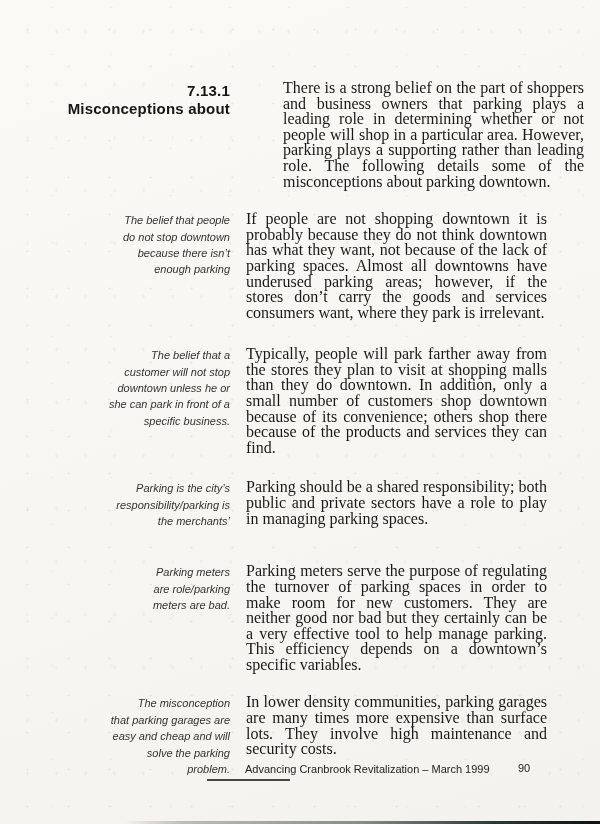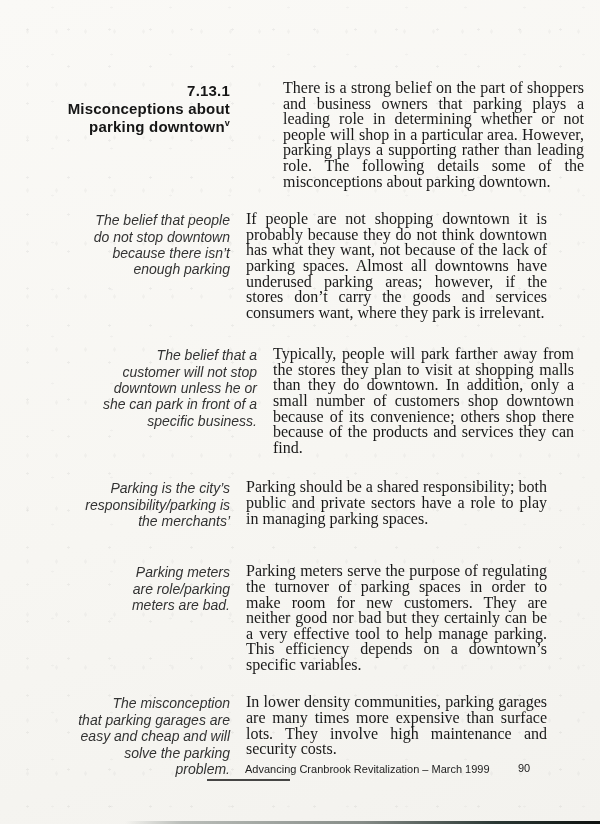--- a/index.html
+++ b/index.html
@@ -29,21 +29,21 @@
       radial-gradient(rgba(60,60,60,0.04) 1px, transparent 1.3px);
     background-size: 41px 37px, 59px 47px, 29px 53px;
     background-position: 7px 11px, 23px 31px, 13px 5px;
   }
 
   .content { position: relative; padding-top: 80px; }
 
   .row { display: flex; align-items: flex-start; }
   .row-1 { min-height: 94px;  margin-bottom: 22px; gap: 37px; }
   .row-2 { min-height: 110px; margin-bottom: 25px; }
-  .row-3 { min-height: 94px;  margin-bottom: 24px; padding-left: 27px; }
+  .row-3 { min-height: 94px;  margin-bottom: 24px; }
   .row-4 { min-height: 66px;  margin-bottom: 18px; }
   .row-5 { min-height: 94px;  margin-bottom: 22px; }
   .row-6 { min-height: 83px; }
 
   .col-left {
     flex: 0 0 230px;
     text-align: right;
     padding-left: 40px;
   }
   .col-right {
@@ -61,21 +61,21 @@
   }
   .heading sup {
     font-size: 9px;
     font-weight: bold;
     vertical-align: super;
     line-height: 0;
   }
 
   .label {
     font-style: italic;
-    font-size: 14px;
+    font-size: 11px;
     line-height: 16.4px;
     color: #333;
     padding-top: 1px;
   }
   .label-line { display: block; }
 
   .body-text {
     font-family: Liberation Serif, serif;
     font-size: 16px;
     line-height: 15.6px;
@@ -125,21 +125,20 @@
 <body>
 
 <div class="page">
   <div class="content">
 
     <section class="row row-1">
       <div class="col-left">
         <div class="heading">
           <div>7.13.1</div>
           <div>Misconceptions about</div>
-          <div><span>parking downtown</span><sup>v</sup></div>
         </div>
       </div>
       <div class="col-right">
         <p class="body-text">There is a strong belief on the part of shoppers and business owners that parking plays a leading role in determining whether or not people will shop in a particular area. However, parking plays a supporting rather than leading role. The following details some of the misconceptions about parking downtown.</p>
       </div>
     </section>
 
     <section class="row row-2">
       <div class="col-left">
         <div class="label">

